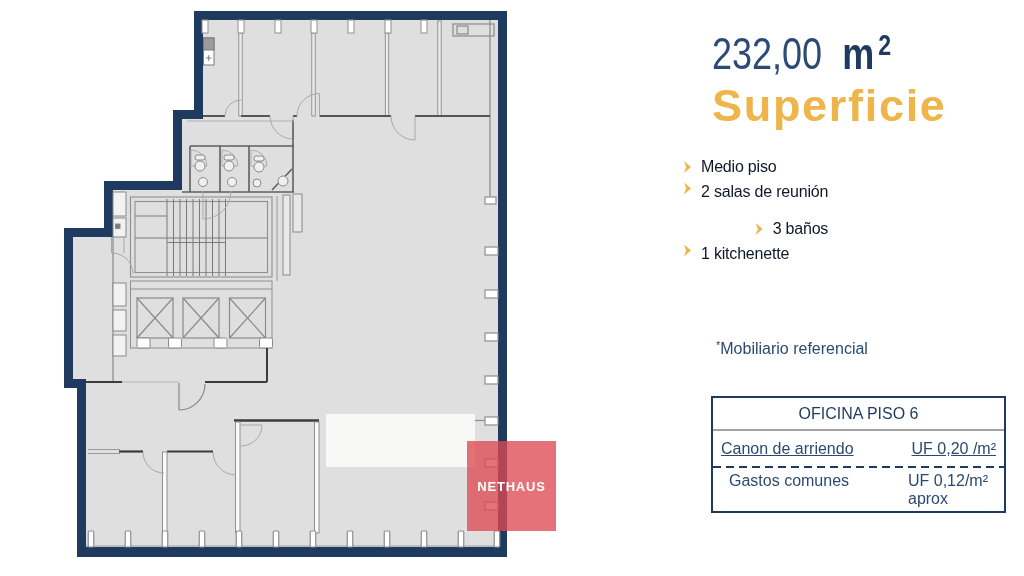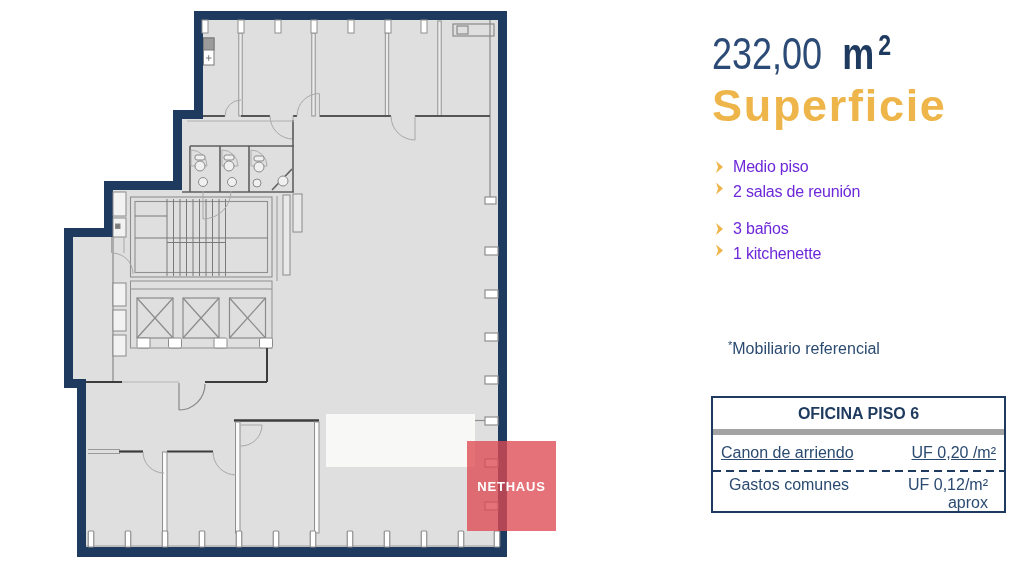--- a/index.html
+++ b/index.html
@@ -282,51 +282,51 @@
   </g>
 
   <rect x="467" y="441" width="89" height="90" fill="#dc4a52" opacity="0.78"></rect>
   <text x="511.5" y="491" font-family="Liberation Sans, sans-serif" font-size="13" font-weight="bold" fill="#ffffff" text-anchor="middle" letter-spacing="0.8">NETHAUS</text>
 </svg>
 
 <div class="abs" style="left:712px;top:28px;font-size:45px;color:#2b4a75;transform:scaleX(0.8);transform-origin:0 0;white-space:nowrap;">232,00&nbsp;&nbsp;<b style="color:#1e3a5f;">m</b><b style="color:#1e3a5f;font-size:29px;vertical-align:14px;margin-left:5px;">2</b></div>
 
 <div class="abs" style="left:712px;top:80px;font-size:45px;font-weight:bold;color:#eeb54b;letter-spacing:1.7px;">Superficie</div>
 
-<div class="abs" style="left:716px;top:151.5px;font-size:16px;color:#6d28d9;letter-spacing:-0.2px;">
+<div class="abs" style="left:684px;top:151.5px;font-size:16px;color:#0f172a;letter-spacing:-0.2px;">
 
   <div style="height:31px;display:flex;align-items:center;">
     <span style="width:7px;height:12px;background:#eeb54b;clip-path:polygon(0 0,100% 50%,0 100%,30% 50%);margin-right:10px;"></span>Medio piso
   </div>
 
 
   <div style="height:31px;display:flex;align-items:flex-start;">
     <span style="width:7px;height:12px;background:#eeb54b;clip-path:polygon(0 0,100% 50%,0 100%,30% 50%);margin-right:10px;"></span>2 salas de reunión
   </div>
 
-  <div style="height:31px;display:flex;align-items:center;">
+  <div style="height:31px;display:flex;align-items:center;justify-content:flex-end;">
     <span style="width:7px;height:12px;background:#eeb54b;clip-path:polygon(0 0,100% 50%,0 100%,30% 50%);margin-right:10px;"></span>3 baños
   </div>
 
   <div style="height:31px;display:flex;align-items:flex-start;">
     <span style="width:7px;height:12px;background:#eeb54b;clip-path:polygon(0 0,100% 50%,0 100%,30% 50%);margin-right:10px;"></span>1 kitchenette
   </div>
 </div>
 
-<div class="abs" style="left:716px;top:339px;font-size:16px;color:#2b4a70;margin-left:12px;"><span style="font-size:11px;vertical-align:5px;">*</span>Mobiliario referencial</div>
+<div class="abs" style="left:716px;top:339px;font-size:16px;color:#2b4a70;"><span style="font-size:11px;vertical-align:5px;">*</span>Mobiliario referencial</div>
 
 <div class="abs" style="left:711px;top:396px;width:291px;height:113px;border:2px solid #1e3a5e;color:#2b4a70;">
 
-  <div style="height:31px;border-bottom:6px solid #a3a3a3;display:flex;align-items:center;justify-content:center;font-size:16px;font-weight:bold;color:#1e3a5e;">OFICINA PISO 6</div>
+  <div style="height:31px;border-bottom:2px solid #a3a3a3;display:flex;align-items:center;justify-content:center;font-size:16px;font-weight:normal;color:#1e3a5e;">OFICINA PISO 6</div>
 
   <div style="height:35px;display:flex;align-items:center;justify-content:space-between;padding:0 8px;font-size:16px;text-decoration:underline;">
     <span>Canon de arriendo</span>
         <span>UF 0,20 /m²</span>
   </div>
 
   <div style="height:2px;background:repeating-linear-gradient(90deg,#1e3a5e 0 8px,transparent 8px 13px);"></div>
 
   <div style="display:flex;justify-content:space-between;padding:4px 16px 0;font-size:16px;">
     <span>Gastos comunes</span>
-        <span style="text-align:right;">UF 0,12/m²<br>aprox</span>
+        <span style="">UF 0,12/m²<br>aprox</span>
   </div>
 </div>
 </div>
 
 </body></html>

